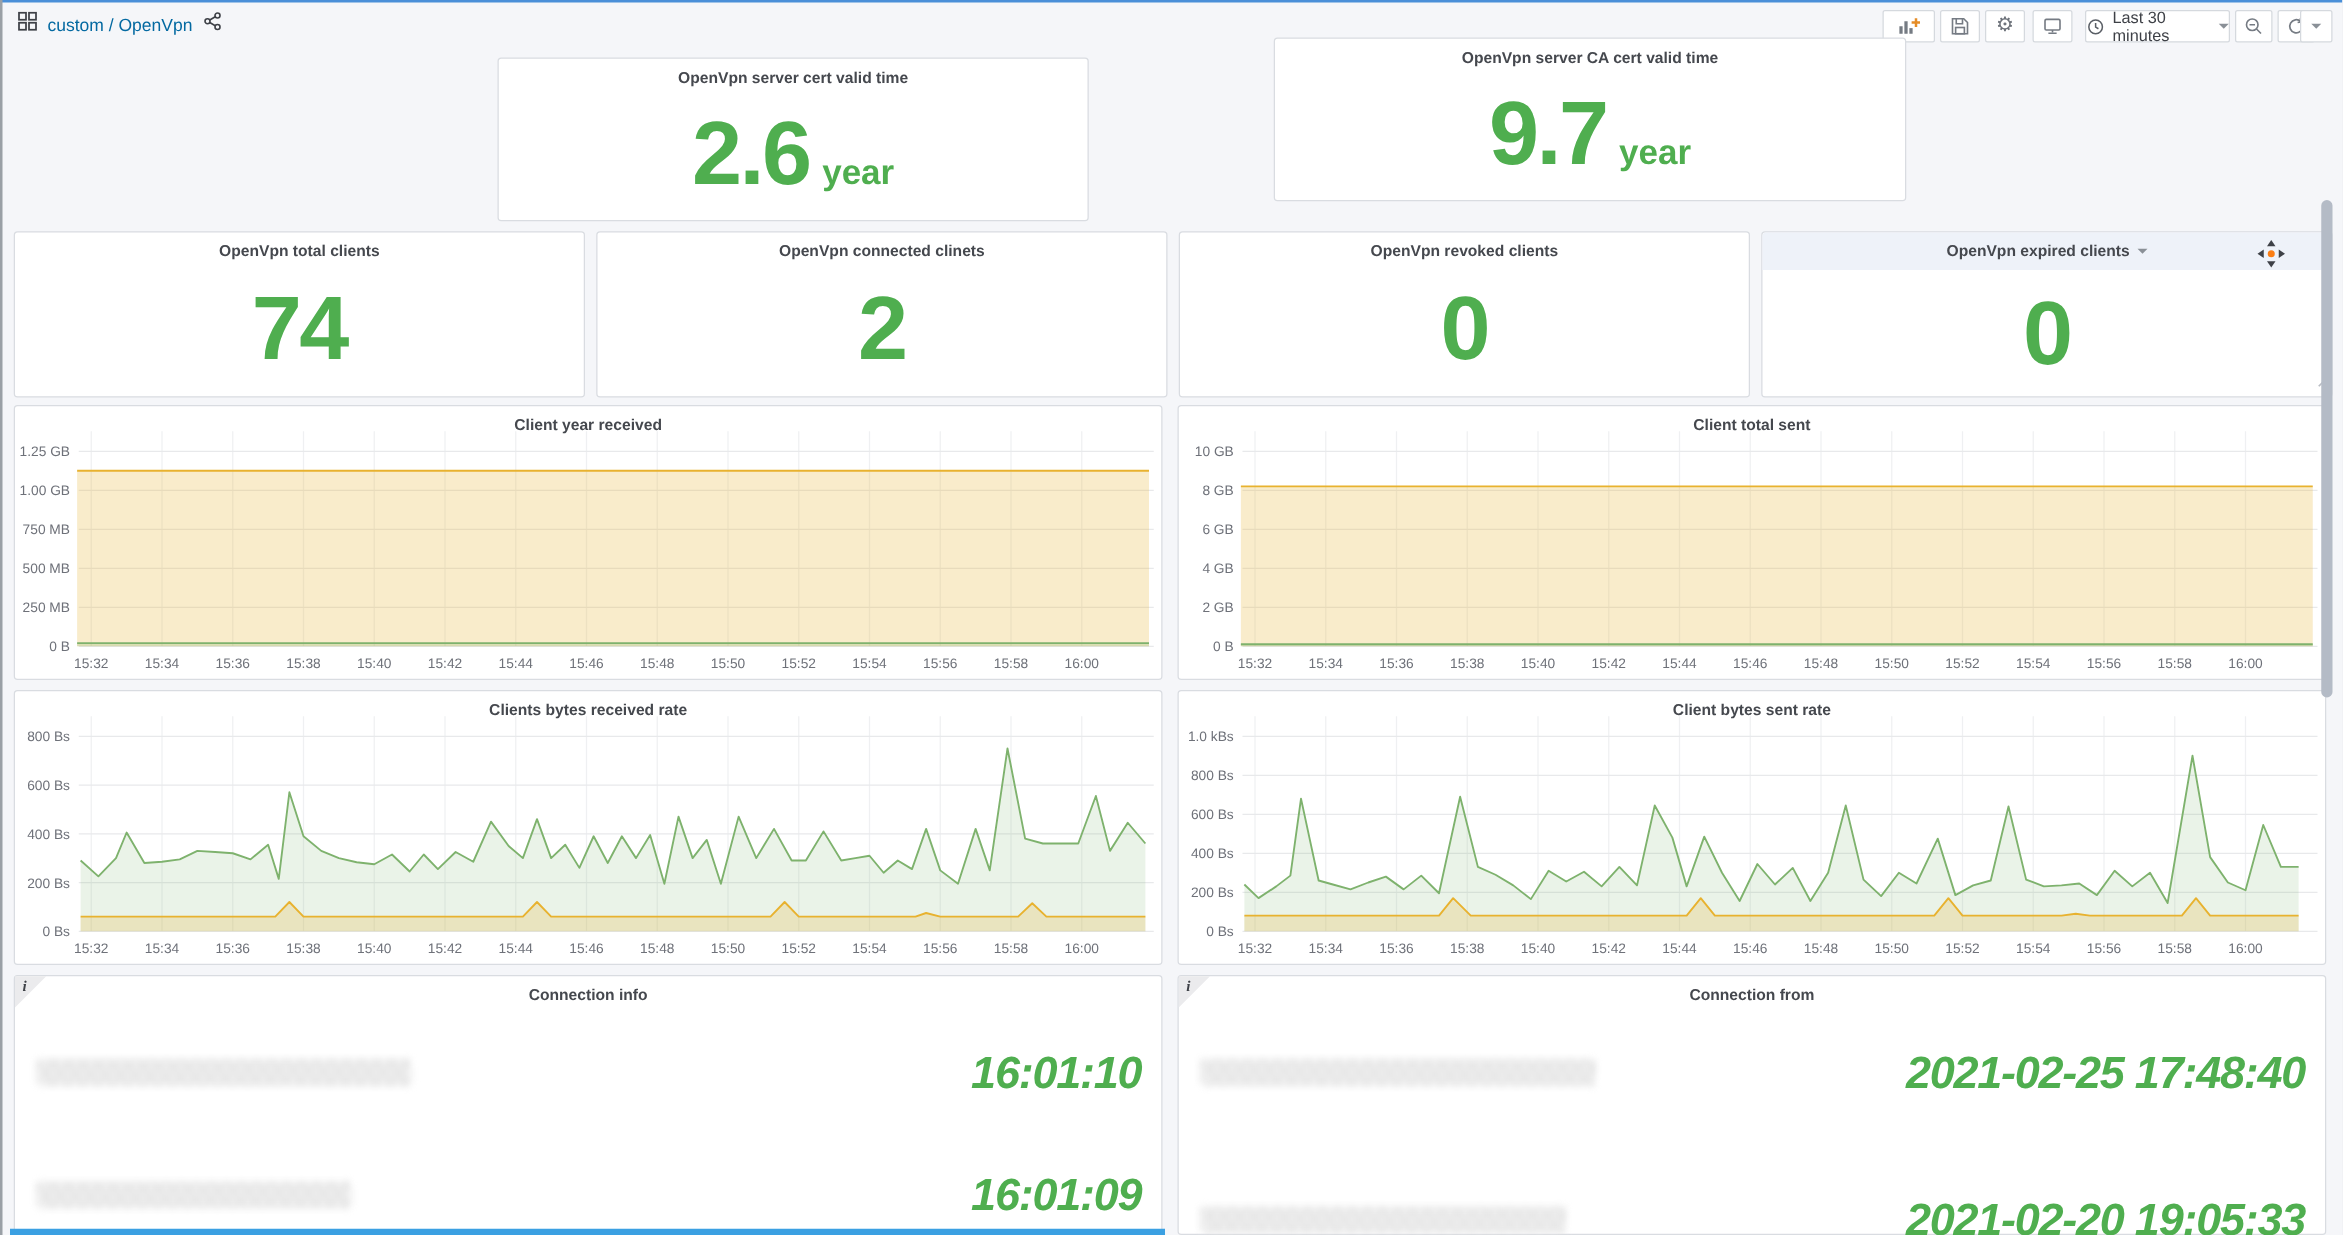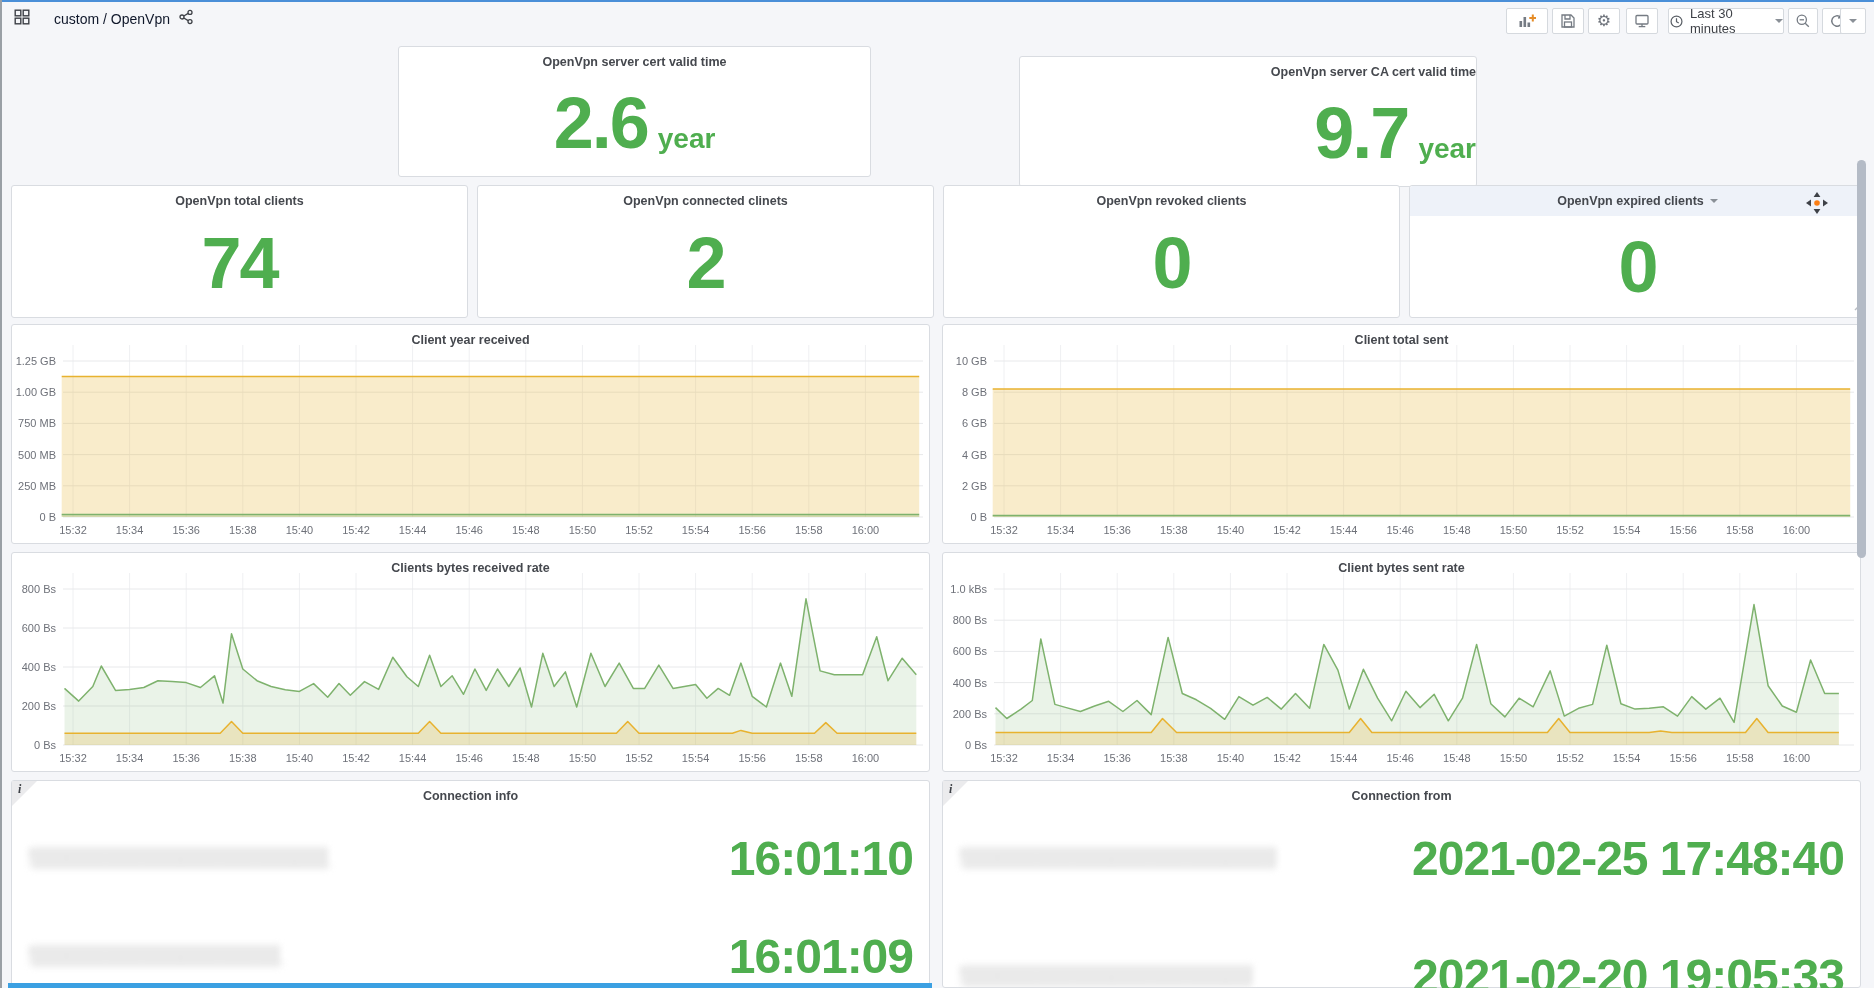--- a/index.html
+++ b/index.html
@@ -5,21 +5,21 @@
   html,body{margin:0;padding:0;}
   body{font-family:"Liberation Sans",sans-serif;background:#e9ebee;}
   #root{position:relative;width:1874px;height:988px;background:#f5f6f9;overflow:hidden;}
   .edge-top{position:absolute;left:0;top:0;width:1874px;height:2px;background:#4a8fd8;}
   .edge-left{position:absolute;left:0;top:0;width:2px;height:988px;background:#9aa0a6;}
   .edge-bottom{position:absolute;left:8px;top:983px;width:924px;height:5px;background:#3ba0e2;}
 
   
   .topbar{position:absolute;left:0;top:0;width:1874px;height:44px;}
   .crumb{position:absolute;left:14px;top:9px;display:flex;align-items:center;gap:8px;color:#3b3e44;}
-  .crumb-text{font-size:14px;color:#0f172a;cursor:pointer;margin-left:16px;}
+  .crumb-text{font-size:14px;color:#0369a1;cursor:pointer;}
   .tbtn{position:absolute;top:8px;height:26px;box-sizing:border-box;background:#fff;
         border:1px solid #d5d9de;border-radius:2px;display:flex;align-items:center;
         justify-content:center;gap:6px;color:#6e737b;cursor:pointer;}
   .tbtn svg{display:block;}
   .gear-glyph{font-size:16px;line-height:16px;color:#6e737b;}
   .picker-label{font-size:13px;color:#3e4147;}
   .caret{width:0;height:0;border-left:4px solid transparent;border-right:4px solid transparent;
          border-top:4px solid #8a9097;display:inline-block;}
 
   
@@ -41,21 +41,21 @@
   
   .chart-panel .plot{position:absolute;left:0;top:0;cursor:crosshair;}
   .chart-title{position:absolute;left:0;right:0;top:0;}
   .tick{font:11px "Liberation Sans",sans-serif;fill:#6e7179;}
 
   
   .tbl-row{position:absolute;left:18px;right:16px;height:62px;display:flex;
            align-items:center;justify-content:space-between;}
   .blurbar{height:22px;border-radius:3px;filter:blur(3px);opacity:.75;
            background:repeating-linear-gradient(93deg,#b3b3b3 0 2px,#fbfbfb 2px 6px);}
-  .tbl-val{font-size:48px;font-weight:bold;letter-spacing:-1px;}
+  .tbl-val{font-size:36px;font-weight:bold;letter-spacing:-1px;font-style:italic;}
   .corner{position:absolute;left:0;top:0;width:0;height:0;
           border-top:25px solid #ebebed;border-right:25px solid transparent;cursor:help;}
   .corner i{position:absolute;left:6px;top:-24px;font:italic bold 12px "Liberation Serif",serif;color:#3e4147;}
 
   .scroll-thumb{position:absolute;left:1857px;top:160px;width:9px;height:398px;
                 border-radius:4.5px;background:#b4bbc6;cursor:grab;}
 </style>
 </head>
 <body>
 
@@ -150,21 +150,21 @@
 
   <div class="panel stat-panel" style="left:398px;top:46px;width:473px;height:131px;">
     <div class="ptitle">OpenVpn server cert valid time</div>
     <div class="stat-value-wrap">
       <span class="stat-row" style="color:#4fae4f;">
         <span class="stat-big">2.6</span>
         <span class="stat-unit">year</span>
       </span>
     </div>
   </div>
-  <div class="panel stat-panel" style="left:1019px;top:56px;width:458px;height:131px;align-items:flex-end;">
+  <div class="panel stat-panel" style="left:1019px;top:30px;width:506px;height:131px;">
     <div class="ptitle">OpenVpn server CA cert valid time</div>
     <div class="stat-value-wrap">
       <span class="stat-row" style="color:#4fae4f;">
         <span class="stat-big">9.7</span>
         <span class="stat-unit">year</span>
       </span>
     </div>
   </div>
 
   <div class="panel stat-panel" style="left:11px;top:185px;width:457px;height:133px;">

